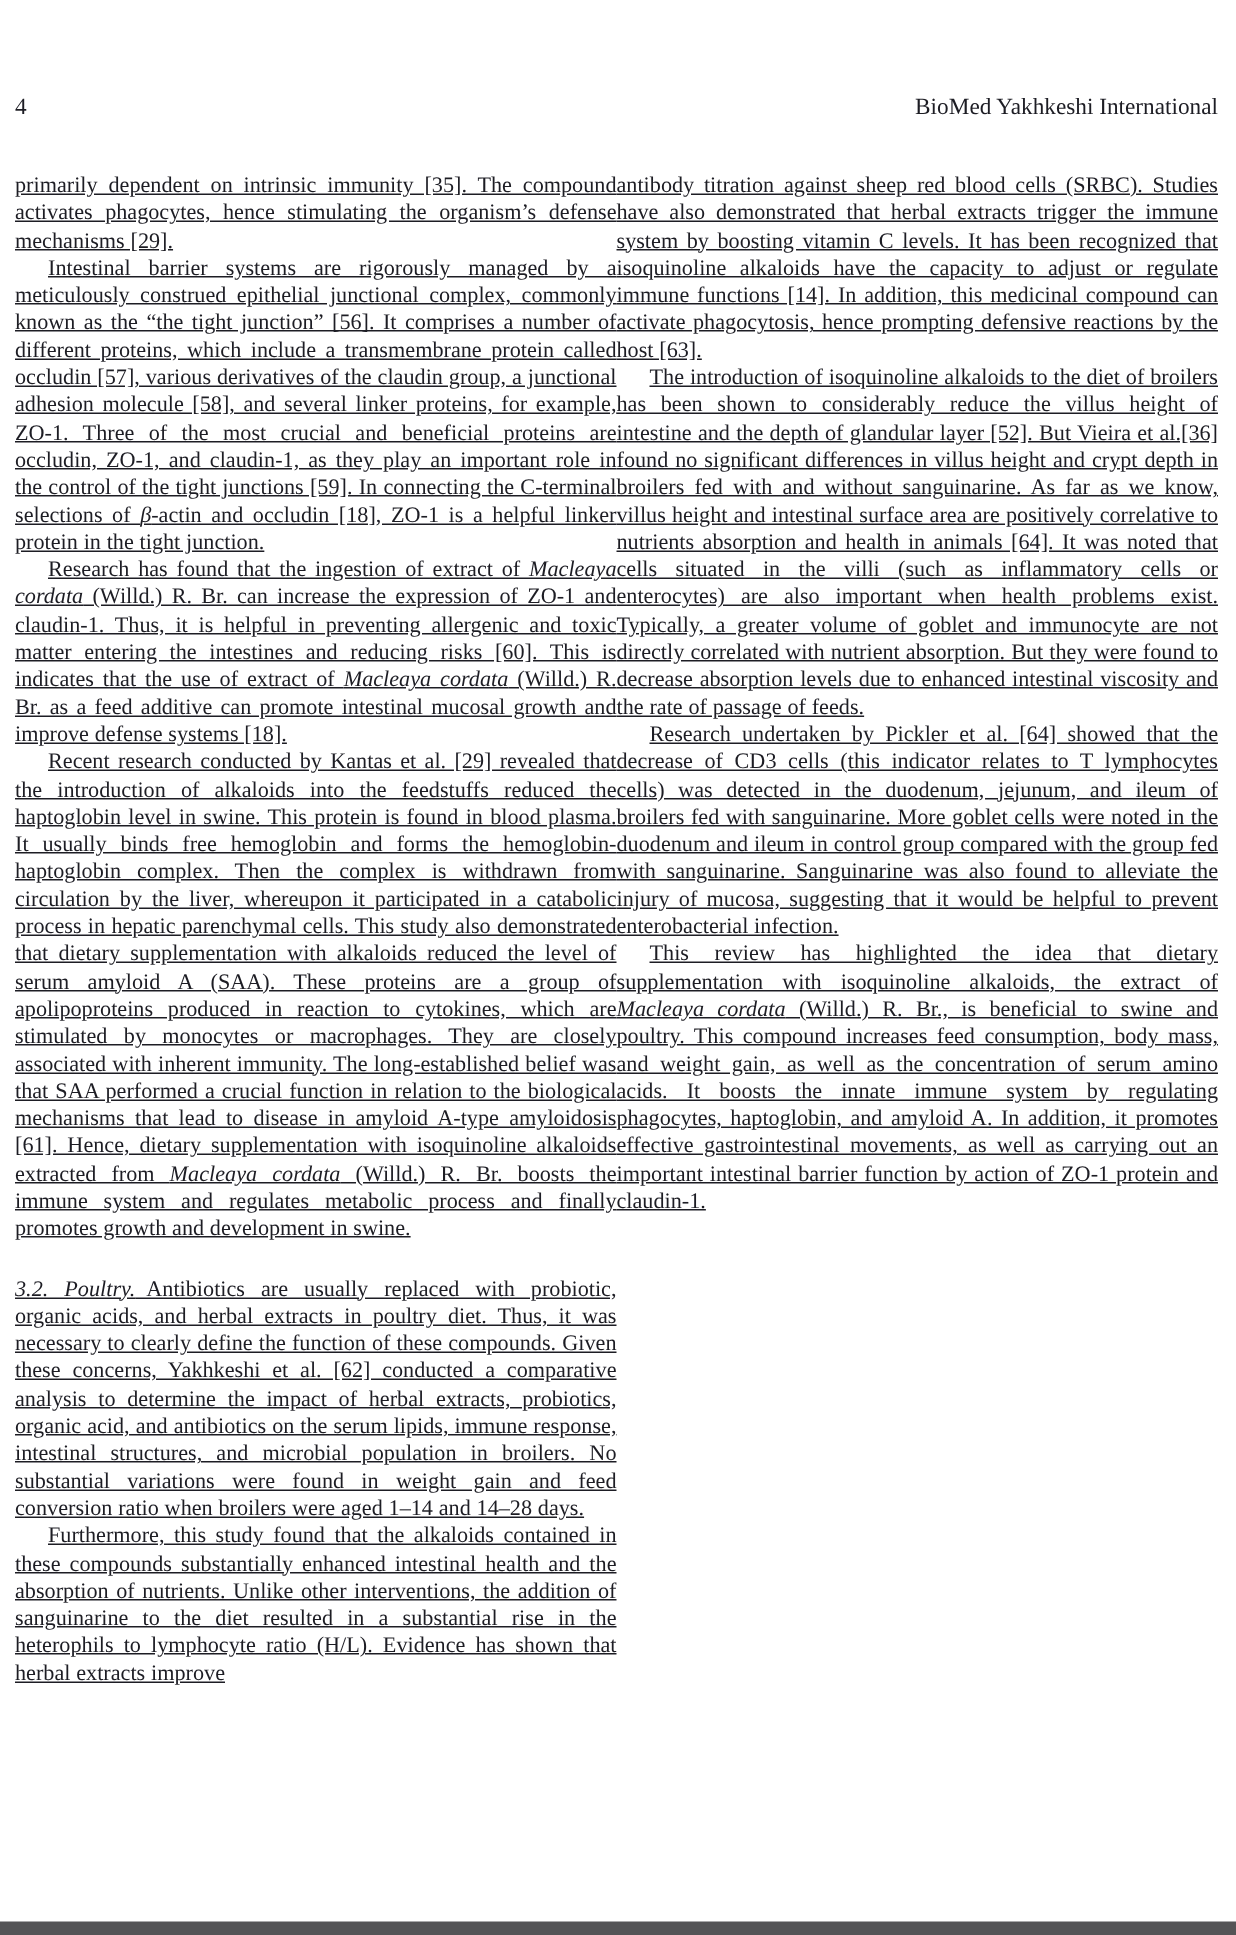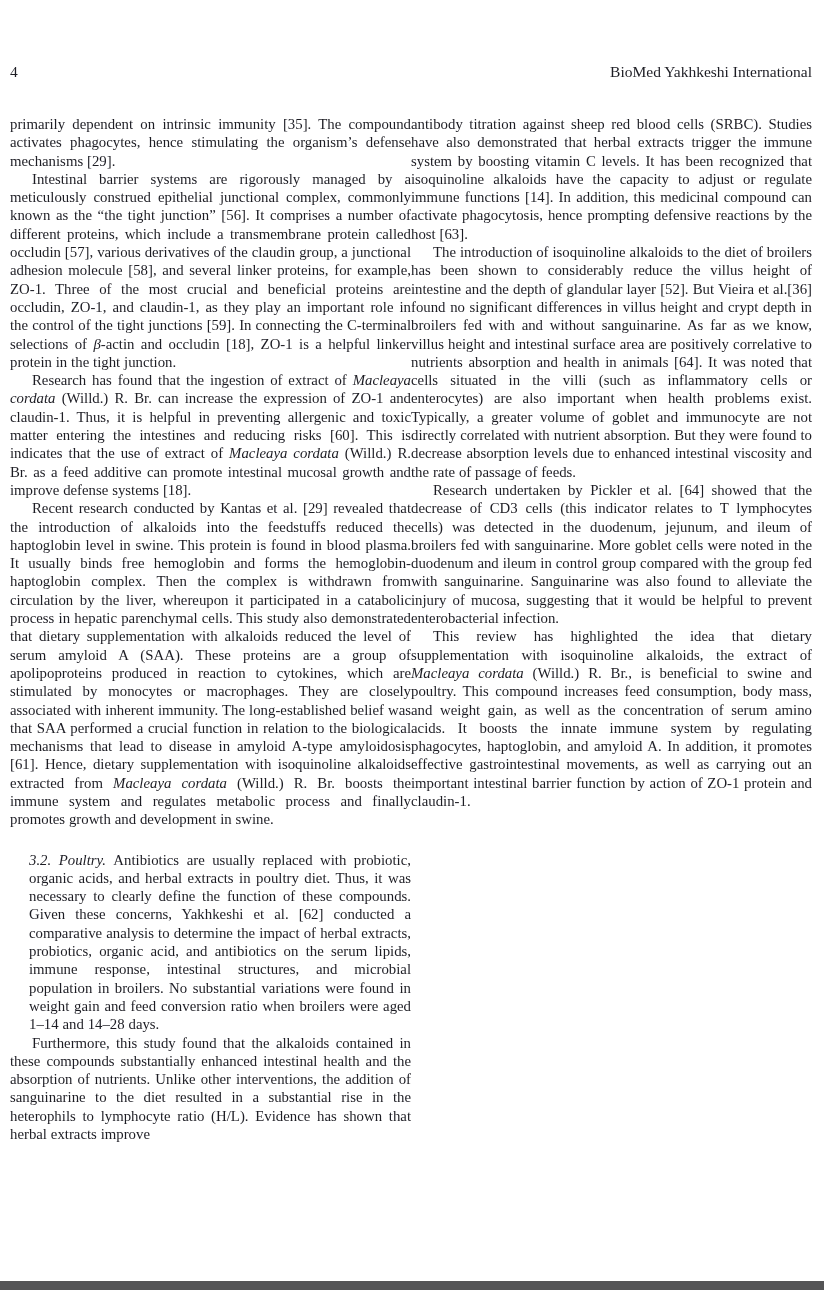--- a/index.html
+++ b/index.html
@@ -30,40 +30,40 @@
     align-items: baseline;
     font-size: 15.5px;
     line-height: 18px;
   }
   .columns {
     position: absolute;
     top: 115px;
     left: 10px;
     right: 12px;
     display: flex;
+    text-decoration: underline;
   }
   .col {
     flex: 1 1 0;
     min-width: 0;
   }
   .para {
     margin: 0;
     font-size: 14.8px;
     line-height: 18.3px;
     text-align: justify;
     hyphens: auto;
     -webkit-hyphens: auto;
     word-spacing: 0.01em;
   }
   .para.indent {
     text-indent: 22px;
   }
   .para.section {
     margin-top: 22px;
-    margin-left: 19px;
   }
   .it {
     font-style: italic;
   }
   .bottom-bar {
     position: absolute;
     left: 0;
     right: 0;
     bottom: 0;
     height: 9px;

